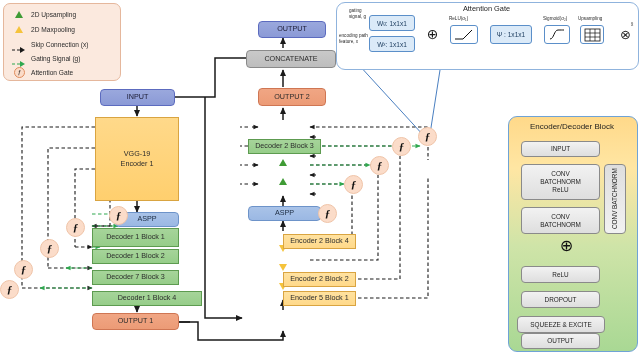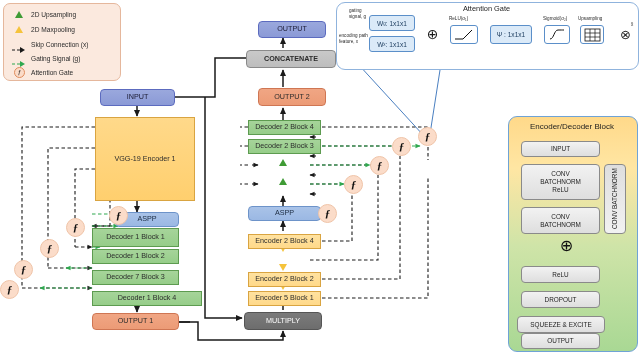--- a/index.html
+++ b/index.html
@@ -9,24 +9,24 @@
   #root{position:absolute;left:0;top:0;width:640px;height:354px;}
   svg#wires{position:absolute;left:0;top:0;width:640px;height:354px;pointer-events:none;}
 
   
   .node{position:absolute;box-sizing:border-box;display:flex;align-items:center;
         justify-content:center;text-align:center;border:1px solid #7a7a7a;
         font-size:7.2px;color:#2b2b2b;line-height:1.15;z-index:5;}
   .node.rounded{border-radius:4px;}
   .blue{background:linear-gradient(#9aa8dd,#8b9ad6);border-color:#5c6bbf;color:#1b1b33;}
   .orange-big{background:linear-gradient(#ffd98a,#ffcf6e);border-color:#d9a441;}
-  .yellow{background:linear-gradient(#ffe2a0,#ffd98a);border-color:#d9a441;}
+  .yellow{background:linear-gradient(#ffe2a0,#ffd98a);border-color:#d9a441;margin-left:35px;}
   .green{background:linear-gradient(#a6d49a,#96cd89);border-color:#5d9b50;}
   .salmon{background:linear-gradient(#f0a684,#ec9b76);border-color:#cf7653;}
-  .grey{background:linear-gradient(#c9c9c9,#bdbdbd);border-color:#8a8a8a;font-weight:bold;}
+  .grey{background:linear-gradient(#c9c9c9,#bdbdbd);border-color:#8a8a8a;}
   .darkgrey{background:linear-gradient(#7b7b7b,#6d6d6d);border-color:#555;color:#fff;}
   .aspp{background:linear-gradient(#a9c3e8,#9bb8e3);border-color:#6d93c9;color:#1b2b40;}
 
   
   #legend{position:absolute;left:3px;top:3px;width:116px;height:76px;
           background:#fbe9de;border:1px solid #e5b79c;border-radius:7px;z-index:8;}
   .lg-row{position:absolute;left:8px;height:12px;display:flex;align-items:center;gap:5px;}
   .lg-txt{font-size:6.6px;color:#2b2b2b;white-space:nowrap;}
   .tri{width:0;height:0;border-left:4px solid transparent;border-right:4px solid transparent;}
   .tri.up-green{border-bottom:7px solid #3f9b35;}
@@ -268,21 +268,21 @@
         <span class="lg-agate" style="position:absolute;left:2px;top:-1px">
             <span class="s">ƒ</span>
           </span>
       </span>
       <span class="lg-txt">Attention Gate</span>
     </div>
   </div>
 
   <div class="node rounded blue" style="left:100px;top:89px;width:75px;height:17px">INPUT</div>
 
-  <div class="node orange-big" style="left:95px;top:117px;width:100px;height:84px;flex-direction:row;gap:2px">
+  <div class="node orange-big" style="left:95px;top:117px;width:84px;height:84px;flex-direction:column;gap:2px">
     <span>VGG-19</span>
     <span>Encoder 1</span>
   </div>
 
   <div class="node rounded aspp" style="left:115px;top:212px;width:64px;height:15px">ASPP</div>
 
   <div class="node green" style="left:92px;top:228px;width:87px;height:19px">Decoder 1 Block 1</div>
   <div class="node green" style="left:92px;top:249px;width:87px;height:15px">Decoder 1 Block 2</div>
   <div class="node green" style="left:92px;top:270px;width:87px;height:15px">Decoder 7 Block 3</div>
   <div class="node green" style="left:92px;top:291px;width:110px;height:15px">Decoder 1 Block 4</div>
@@ -302,30 +302,28 @@
       <span class="s">ƒ</span>
     </div>
   <div class="agate" style="left:0px;top:280px">
       <span class="s">ƒ</span>
     </div>
 
   <div class="node rounded blue" style="left:258px;top:21px;width:68px;height:17px">OUTPUT</div>
   <div class="node rounded grey" style="left:246px;top:50px;width:90px;height:18px">CONCATENATE</div>
   <div class="node rounded salmon" style="left:258px;top:88px;width:68px;height:18px">OUTPUT 2</div>
 
-  <div class="node green" style="left:248px;top:120px;width:73px;height:15px">Decoder 2 Block 4</div>
   <div class="node green" style="left:248px;top:139px;width:73px;height:15px">Decoder 2 Block 3</div>
 
   <div class="node rounded aspp" style="left:248px;top:206px;width:73px;height:15px">ASPP</div>
 
   <div class="node yellow" style="left:248px;top:234px;width:73px;height:15px">Encoder 2 Block 4</div>
   <div class="node yellow" style="left:248px;top:272px;width:73px;height:15px">Encoder 2 Block 2</div>
   <div class="node yellow" style="left:248px;top:291px;width:73px;height:15px">Encoder 5 Block 1</div>
 
-  <div class="node rounded darkgrey" style="left:244px;top:312px;width:78px;height:18px">MULTIPLY</div>
 
   <div class="agate" style="left:418px;top:127px">
       <span class="s">ƒ</span>
     </div>
   <div class="agate" style="left:392px;top:137px">
       <span class="s">ƒ</span>
     </div>
   <div class="agate" style="left:370px;top:156px">
       <span class="s">ƒ</span>
     </div>

